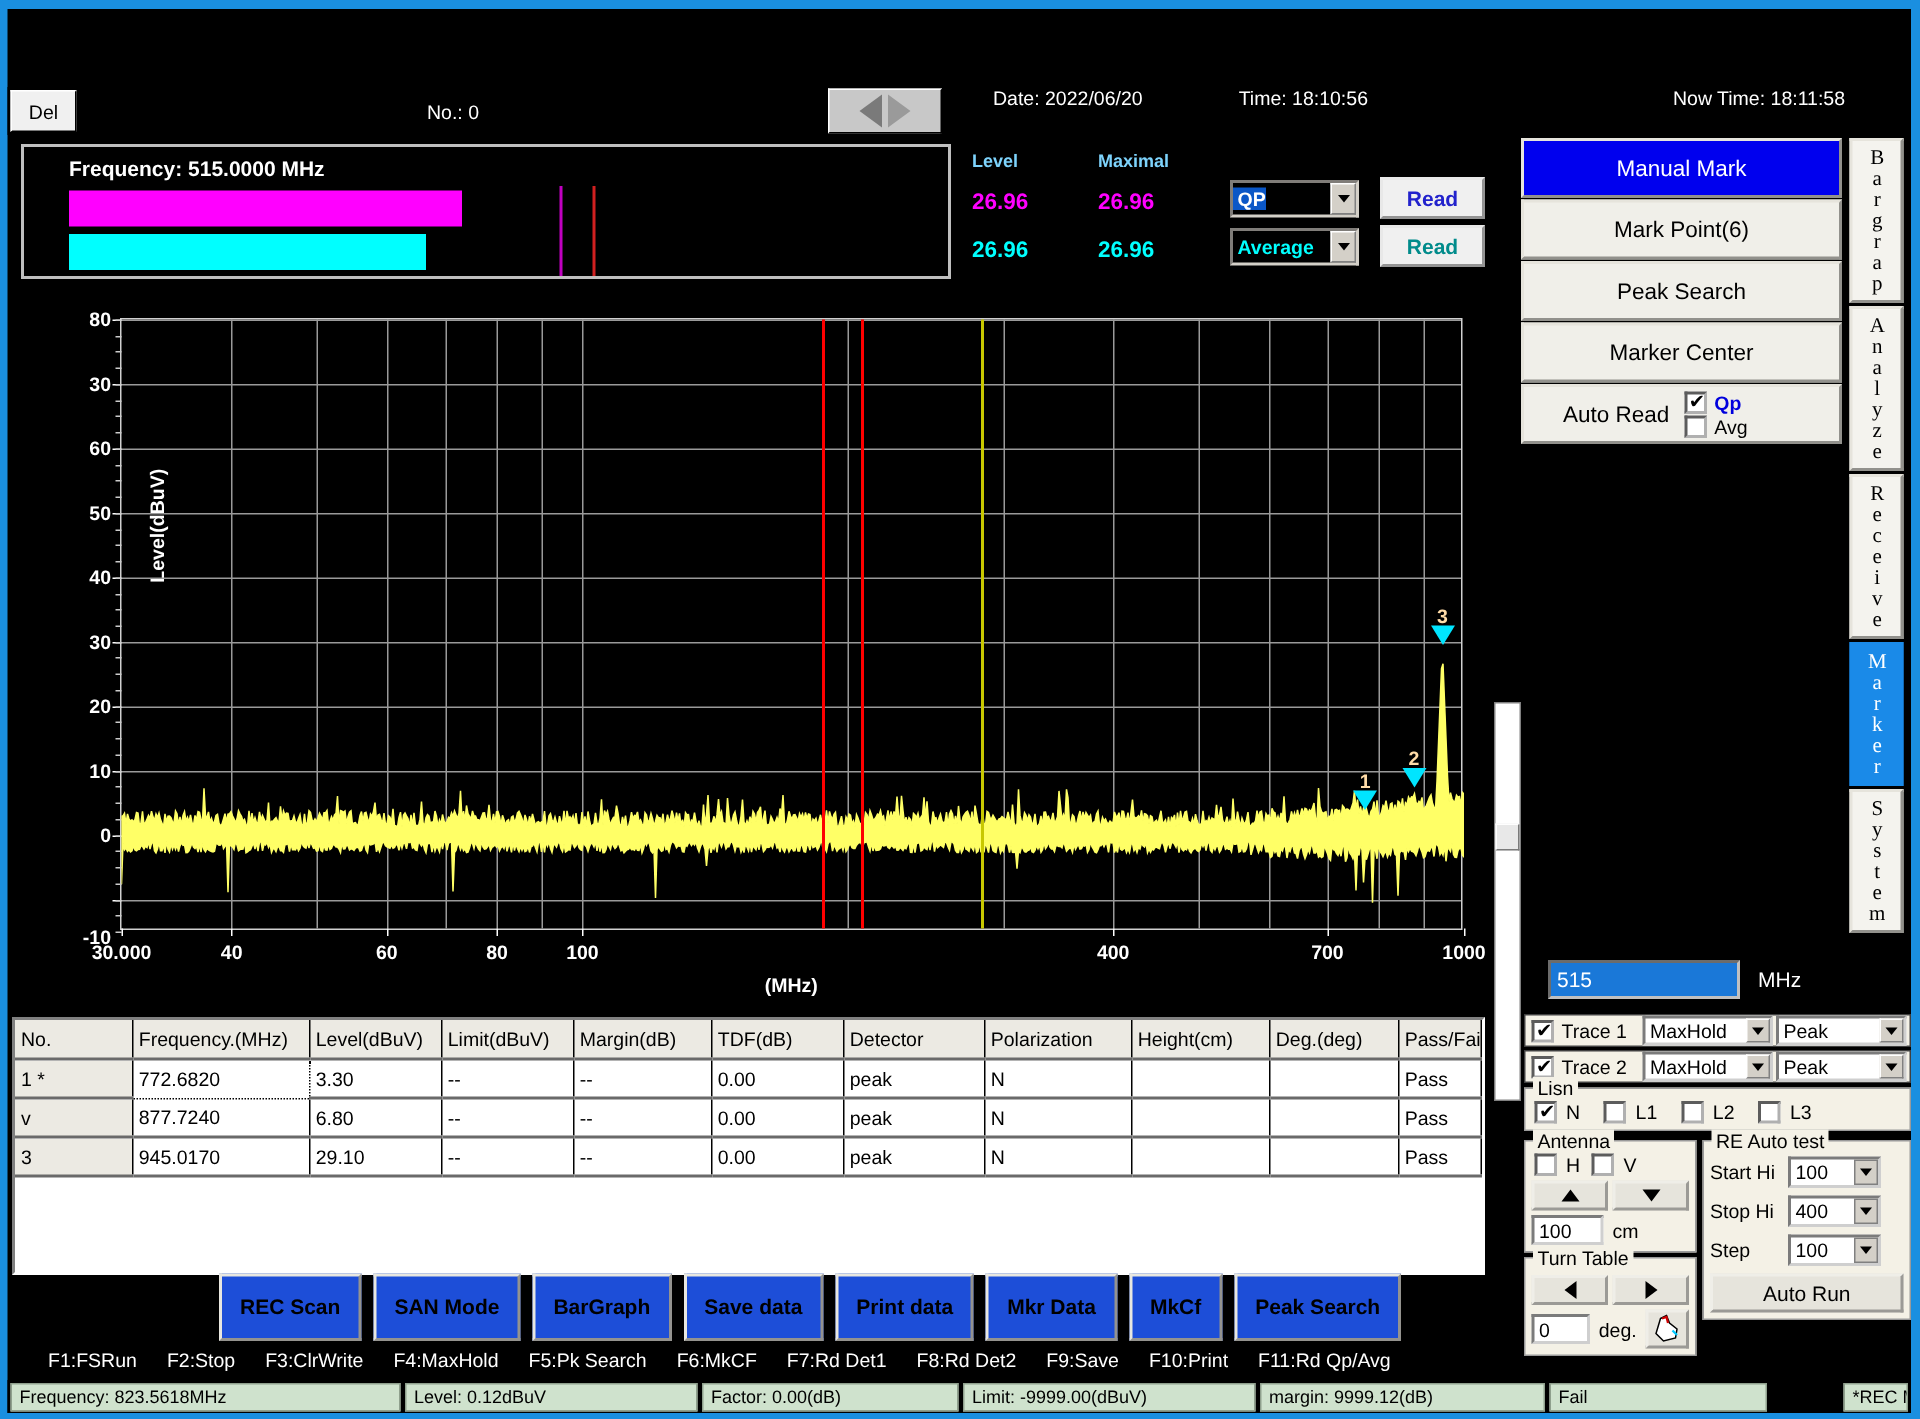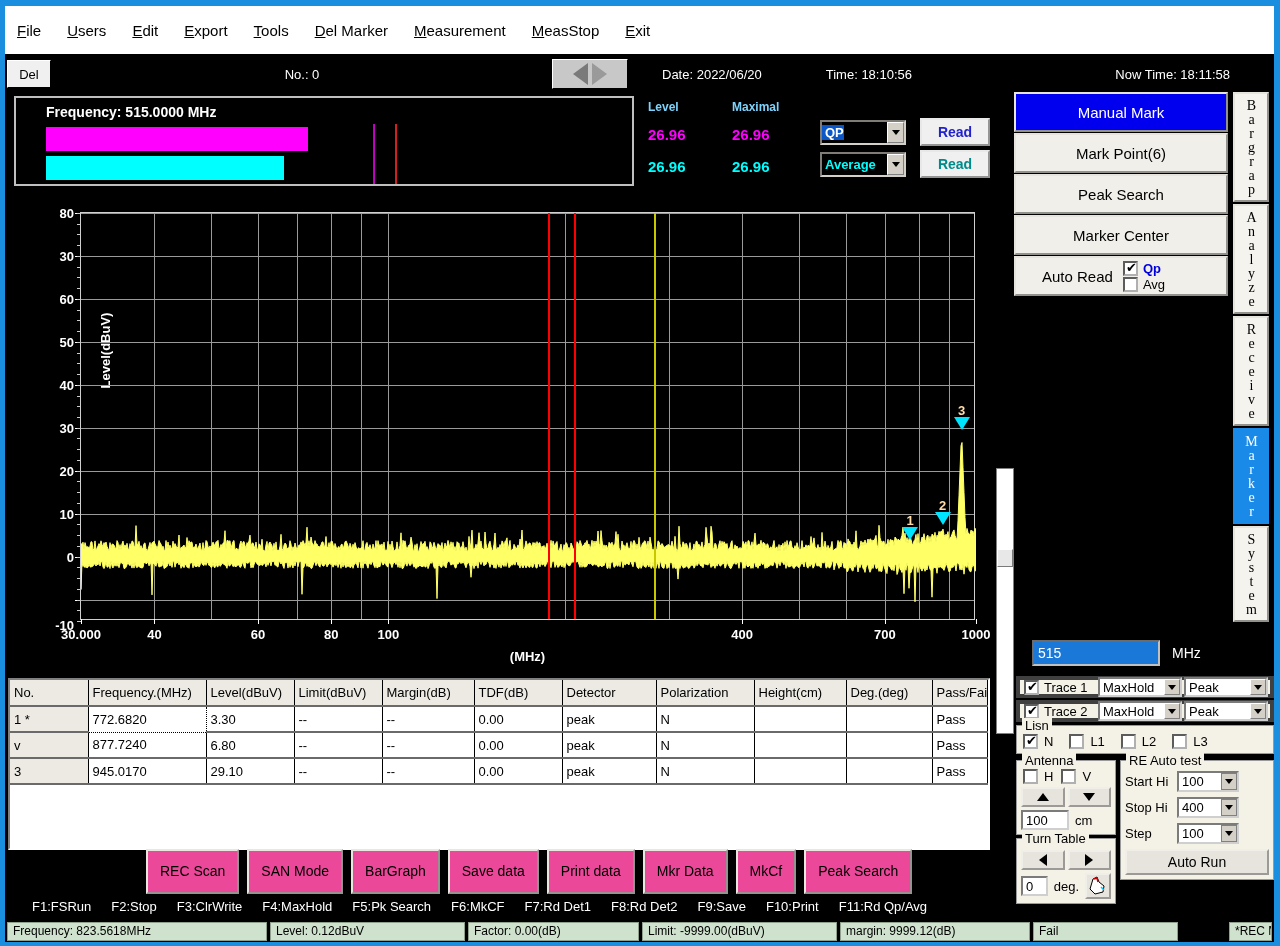--- a/index.html
+++ b/index.html
@@ -51,21 +51,21 @@
   }
   .navbtns {
     width:76px; margin:1px 0; background:#c8c8c8;
     border:1px solid #000; border-top-color:#fff; border-left-color:#fff;
     display:flex; align-items:center; justify-content:center; gap:4px;
   }
   .tri-l { width:0;height:0;border-top:11px solid transparent;border-bottom:11px solid transparent;border-right:15px solid #7a7a7a; }
   .tri-r { width:0;height:0;border-top:11px solid transparent;border-bottom:11px solid transparent;border-left:15px solid #9a9a9a; }
   .datebox {
     flex:1; background:#000; color:#fff; font-size:13px;
-    display:flex; align-items:center; gap:64px; padding-left:34px;
+    display:flex; gap:64px; padding-left:34px;
   }
   .datebox .nowtime { margin-left:auto; margin-right:44px; }
 
   
   .bg-panel {
     position:absolute; left:14px; top:96px; width:620px; height:90px;
     background:#000; border:2px solid #bfbfbf;
   }
   .bg-freq { color:#fff; font-size:14px; font-weight:bold; margin:6px 0 0 30px; }
   .bg-bar1 { position:absolute; left:30px; top:29px; width:262px; height:24px; background:#ff00ff; }
@@ -192,21 +192,21 @@
     writing-mode:vertical-rl; text-orientation:upright; letter-spacing:-1px;
     display:flex; align-items:center; justify-content:center;
     padding:4px 0;
   }
   .vtab.active { background:#1a8ae8; color:#fff; border-style:solid; border-color:#1a8ae8; }
 
   
   .rblock { position:absolute; left:1016px; top:676px; width:258px; }
   .trace-row {
     display:flex; align-items:center; height:22px; margin-bottom:2px;
-    background:#f4f1e6; border:4px solid #404040;
+    background:#f4f1e6; border:1px solid #404040;
   }
   .trace-chk { display:flex; align-items:center; gap:5px; width:78px; padding-left:4px; font-size:13px;}
   .combo {
     flex:1; height:20px; background:#fff; border:2px inset #cfcfcf; margin-right:2px;
     display:flex;align-items:center; font-size:13px; padding-left:3px;
   }
   .combo .cbtn {
     margin-left:auto; width:16px;height:16px;background:#d4d0c8;
     border:1px solid #808080;border-top-color:#fff;border-left-color:#fff;
     display:flex;align-items:center;justify-content:center;
@@ -240,23 +240,23 @@
   .re-row .lbl { width:48px; }
   .re-combo { width:62px; height:21px; background:#fff; border:2px inset #cfcfcf; display:flex;align-items:center;font-size:13px;padding-left:3px;}
   .autorun {
     width:100%; height:26px; background:#e6e4dc; border:2px outset #efeee8;
     display:flex;align-items:center;justify-content:center;font-size:14px; margin-top:2px;
   }
 
   
   .btmbar { position:absolute; left:8px; top:852px; width:1000px; height:38px; background:#000; display:flex; align-items:center;}
   .tbtn {
-    height:45px; margin-left:8px; padding:0 12px; background:#ec4899;
+    height:45px; margin-left:8px; padding:0 12px; background:#1d4ed8;
     border:2px outset #e8e7e0; display:flex;align-items:center;justify-content:center;
-    font-size:14px; font-weight:normal; color:#000; white-space:nowrap;
+    font-size:14px; font-weight:bold; color:#000; white-space:nowrap;
   }
   .fkeys { position:absolute; left:8px; top:894px; width:1000px; height:24px; display:flex; align-items:center; gap:20px; color:#fff; font-size:13px; padding-left:24px;}
   .statusbar {
     position:absolute; left:5px; top:920px; width:1269px; height:22px;
     background:#000; display:flex; align-items:center; gap:3px; padding:0 2px;
   }
   .scell {
     background:#cfe2cd; border:1px solid #8fa08d; height:19px;
     display:flex; align-items:center; padding:0 5px; font-size:12px; color:#000;
     white-space:nowrap; overflow:hidden;
@@ -264,31 +264,20 @@
 </style>
 </head>
 <body>
 
 <div id="app">
   <div class="frame-top"></div>
   <div class="frame-left"></div>
   <div class="frame-right"></div>
   <div class="frame-bot"></div>
 
-  <div class="menubar" id="menubar">
-      <div class="menu-item"><u>F</u>ile</div>
-      <div class="menu-item"><u>U</u>sers</div>
-      <div class="menu-item"><u>E</u>dit</div>
-      <div class="menu-item"><u>E</u>xport</div>
-      <div class="menu-item"><u>T</u>ools</div>
-      <div class="menu-item"><u>D</u>el Marker</div>
-      <div class="menu-item"><u>M</u>easurement</div>
-      <div class="menu-item"><u>M</u>easStop</div>
-      <div class="menu-item"><u>E</u>xit</div>
-    </div>
 
   <div class="recbar">
     <div class="del-btn">Del</div>
     <div class="rec-no">No.: 0</div>
     <div class="navbtns">
       <div class="tri-l"></div>
       <div class="tri-r"></div>
     </div>
     <div class="datebox">
       <span>Date: 2022/06/20</span>
@@ -598,21 +587,21 @@
           <span class="cbx"></span>
           <span style="margin-right: 8px;">L1</span>
           <span class="cbx"></span>
           <span style="margin-right: 8px;">L2</span>
           <span class="cbx"></span>
           <span style="margin-right: 8px;">L3</span>
         </div>
     </div>
 
     <div style="display:flex; gap:4px; margin-top:6px;">
-      <div style="width:100px;">
+      <div style="width:115px;">
         <div class="group" style="margin-top:0;">
           <span class="glegend">Antenna</span>
           <div class="lisn-row">
             <span class="cbx"></span>
             <span>H</span>
             <span class="cbx"></span>
             <span>V</span>
           </div>
           <div class="ant-tt">
             <span class="abtn">

